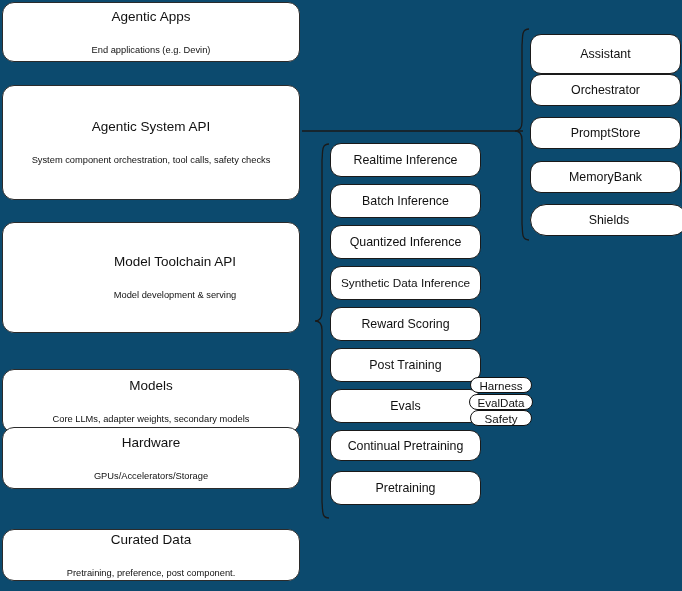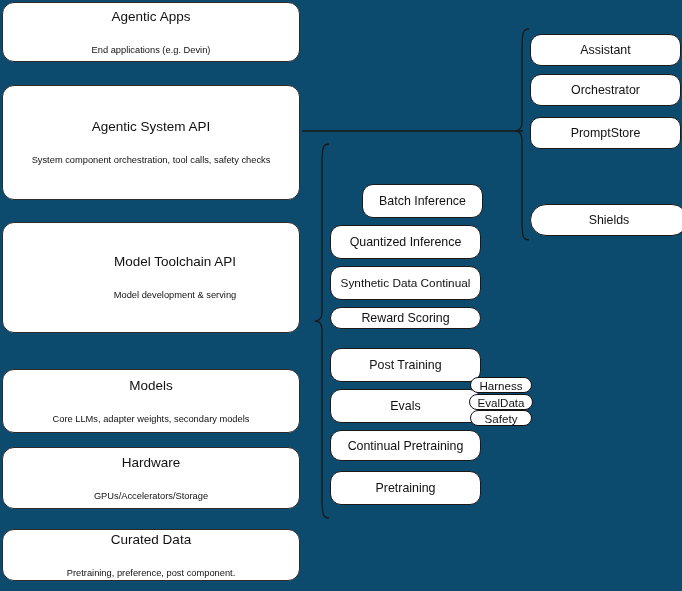--- a/index.html
+++ b/index.html
@@ -119,41 +119,43 @@
   <div class="stack-box" style="top:222px;height:111px;padding-left:48px;">
     <div class="stack-title">Model Toolchain API</div>
     <div class="stack-sub">Model development &amp; serving</div>
   </div>
 
   <div class="stack-box" style="top:369px;height:64px;">
     <div class="stack-title">Models</div>
     <div class="stack-sub">Core LLMs, adapter weights, secondary models</div>
   </div>
 
-  <div class="stack-box" style="top:447px;height:62px;">
+  <div class="stack-box" style="top:427px;height:62px;">
     <div class="stack-title">Hardware</div>
     <div class="stack-sub">GPUs/Accelerators/Storage</div>
   </div>
 
   <div class="stack-box" style="top:529px;height:52px;">
     <div class="stack-title">Curated Data</div>
     <div class="stack-sub">Pretraining, preference, post component.</div>
   </div>
 
-  <div class="node-box" style="left:330px;top:184px;width:121px;height:34px;margin-left:32px;">Batch Inference</div>
+  <div class="node-box" style="left:330px;top:143px;width:151px;height:34px;">Realtime Inference</div>
+  <div class="node-box" style="left:330px;top:184px;width:151px;height:34px;">Batch Inference</div>
   <div class="node-box" style="left:330px;top:225px;width:151px;height:34px;">Quantized Inference</div>
-  <div class="node-box" style="left:330px;top:266px;width:151px;height:34px;font-size:11.8px;">Synthetic Data Continual</div>
-  <div class="node-box" style="left:330px;top:307px;width:151px;height:22px;">Reward Scoring</div>
+  <div class="node-box" style="left:330px;top:266px;width:151px;height:34px;font-size:11.8px;">Synthetic Data Inference</div>
+  <div class="node-box" style="left:330px;top:307px;width:151px;height:34px;">Reward Scoring</div>
   <div class="node-box" style="left:330px;top:348px;width:151px;height:34px;">Post Training</div>
   <div class="node-box" style="left:330px;top:389px;width:151px;height:34px;">Evals</div>
   <div class="node-box" style="left:330px;top:430px;width:151px;height:31px;">Continual Pretraining</div>
   <div class="node-box" style="left:330px;top:471px;width:151px;height:34px;">Pretraining</div>
 
   <div class="chip" style="left:470px;top:377px;width:62px;height:16px;">Harness</div>
   <div class="chip" style="left:469px;top:394px;width:64px;height:16px;">EvalData</div>
   <div class="chip" style="left:470px;top:410px;width:62px;height:16px;">Safety</div>
 
-  <div class="node-box" style="left:530px;top:34px;width:151px;height:32px;">Assistant</div>
+  <div class="node-box" style="left:530px;top:34px;width:151px;height:40px;">Assistant</div>
   <div class="node-box" style="left:530px;top:74px;width:151px;height:32px;">Orchestrator</div>
-  <div class="node-box" style="left:530px;top:117px;width:151px;height:32px;border-radius:10px;">PromptStore</div>
+  <div class="node-box" style="left:530px;top:117px;width:151px;height:32px;">PromptStore</div>
+  <div class="node-box" style="left:530px;top:161px;width:151px;height:32px;">MemoryBank</div>
   <div class="node-box" style="left:530px;top:204px;width:158px;height:32px;border-radius:16px;">Shields</div>
 
 </div>
 
 </body></html>

